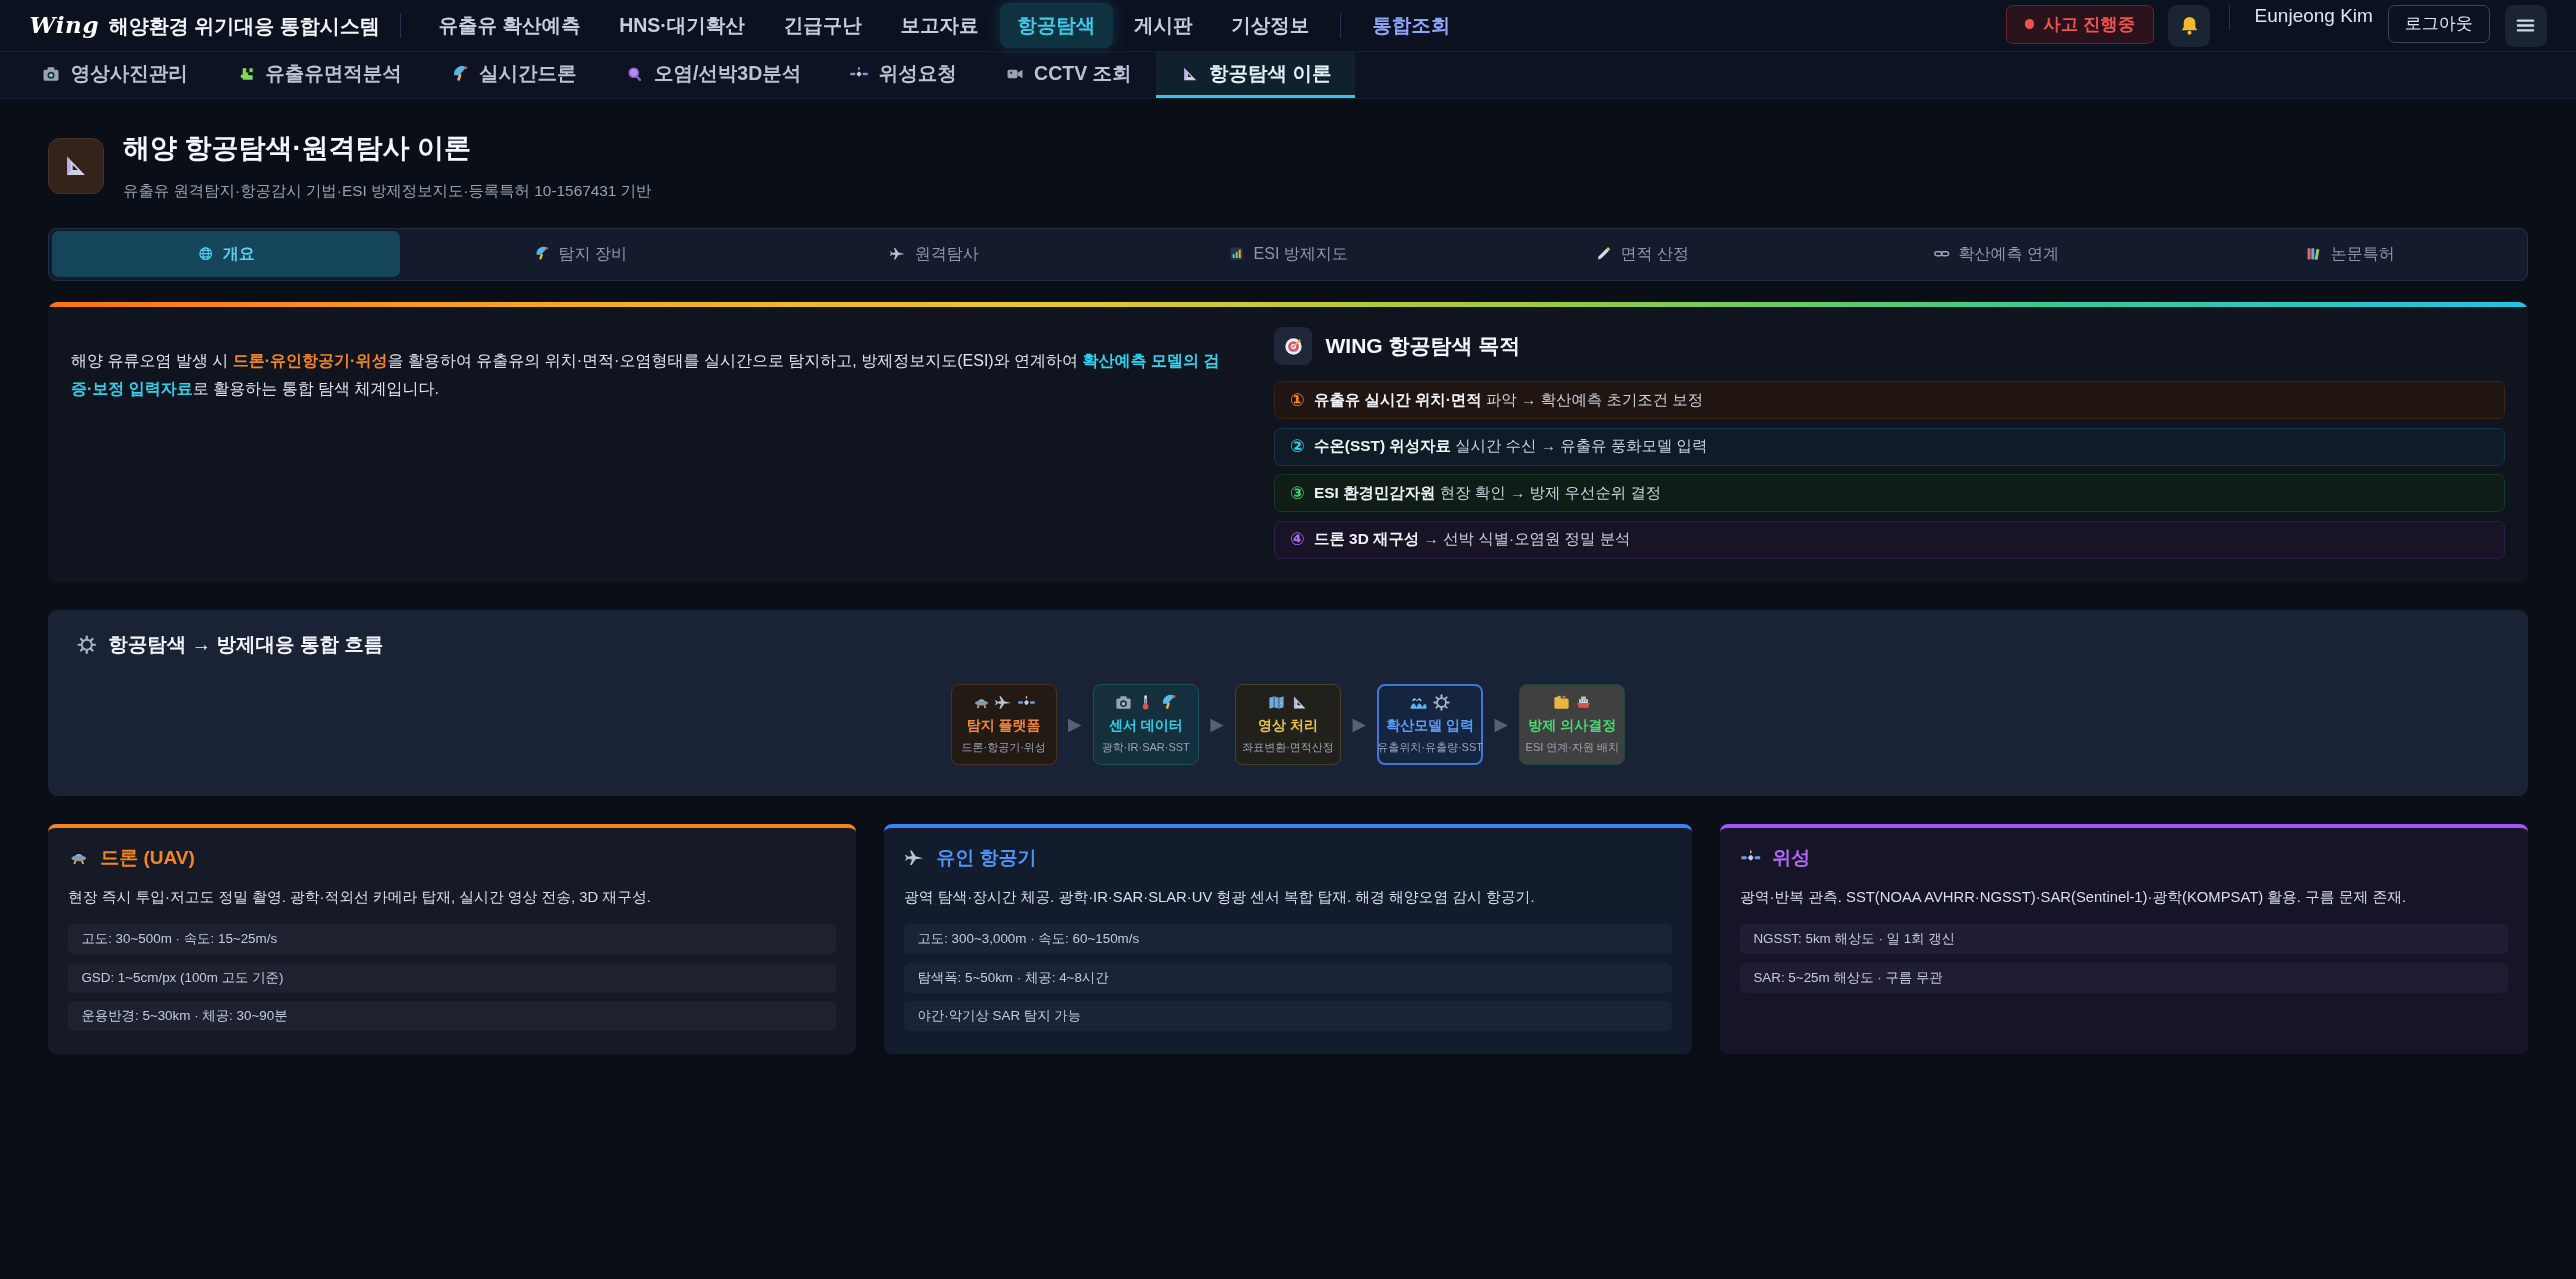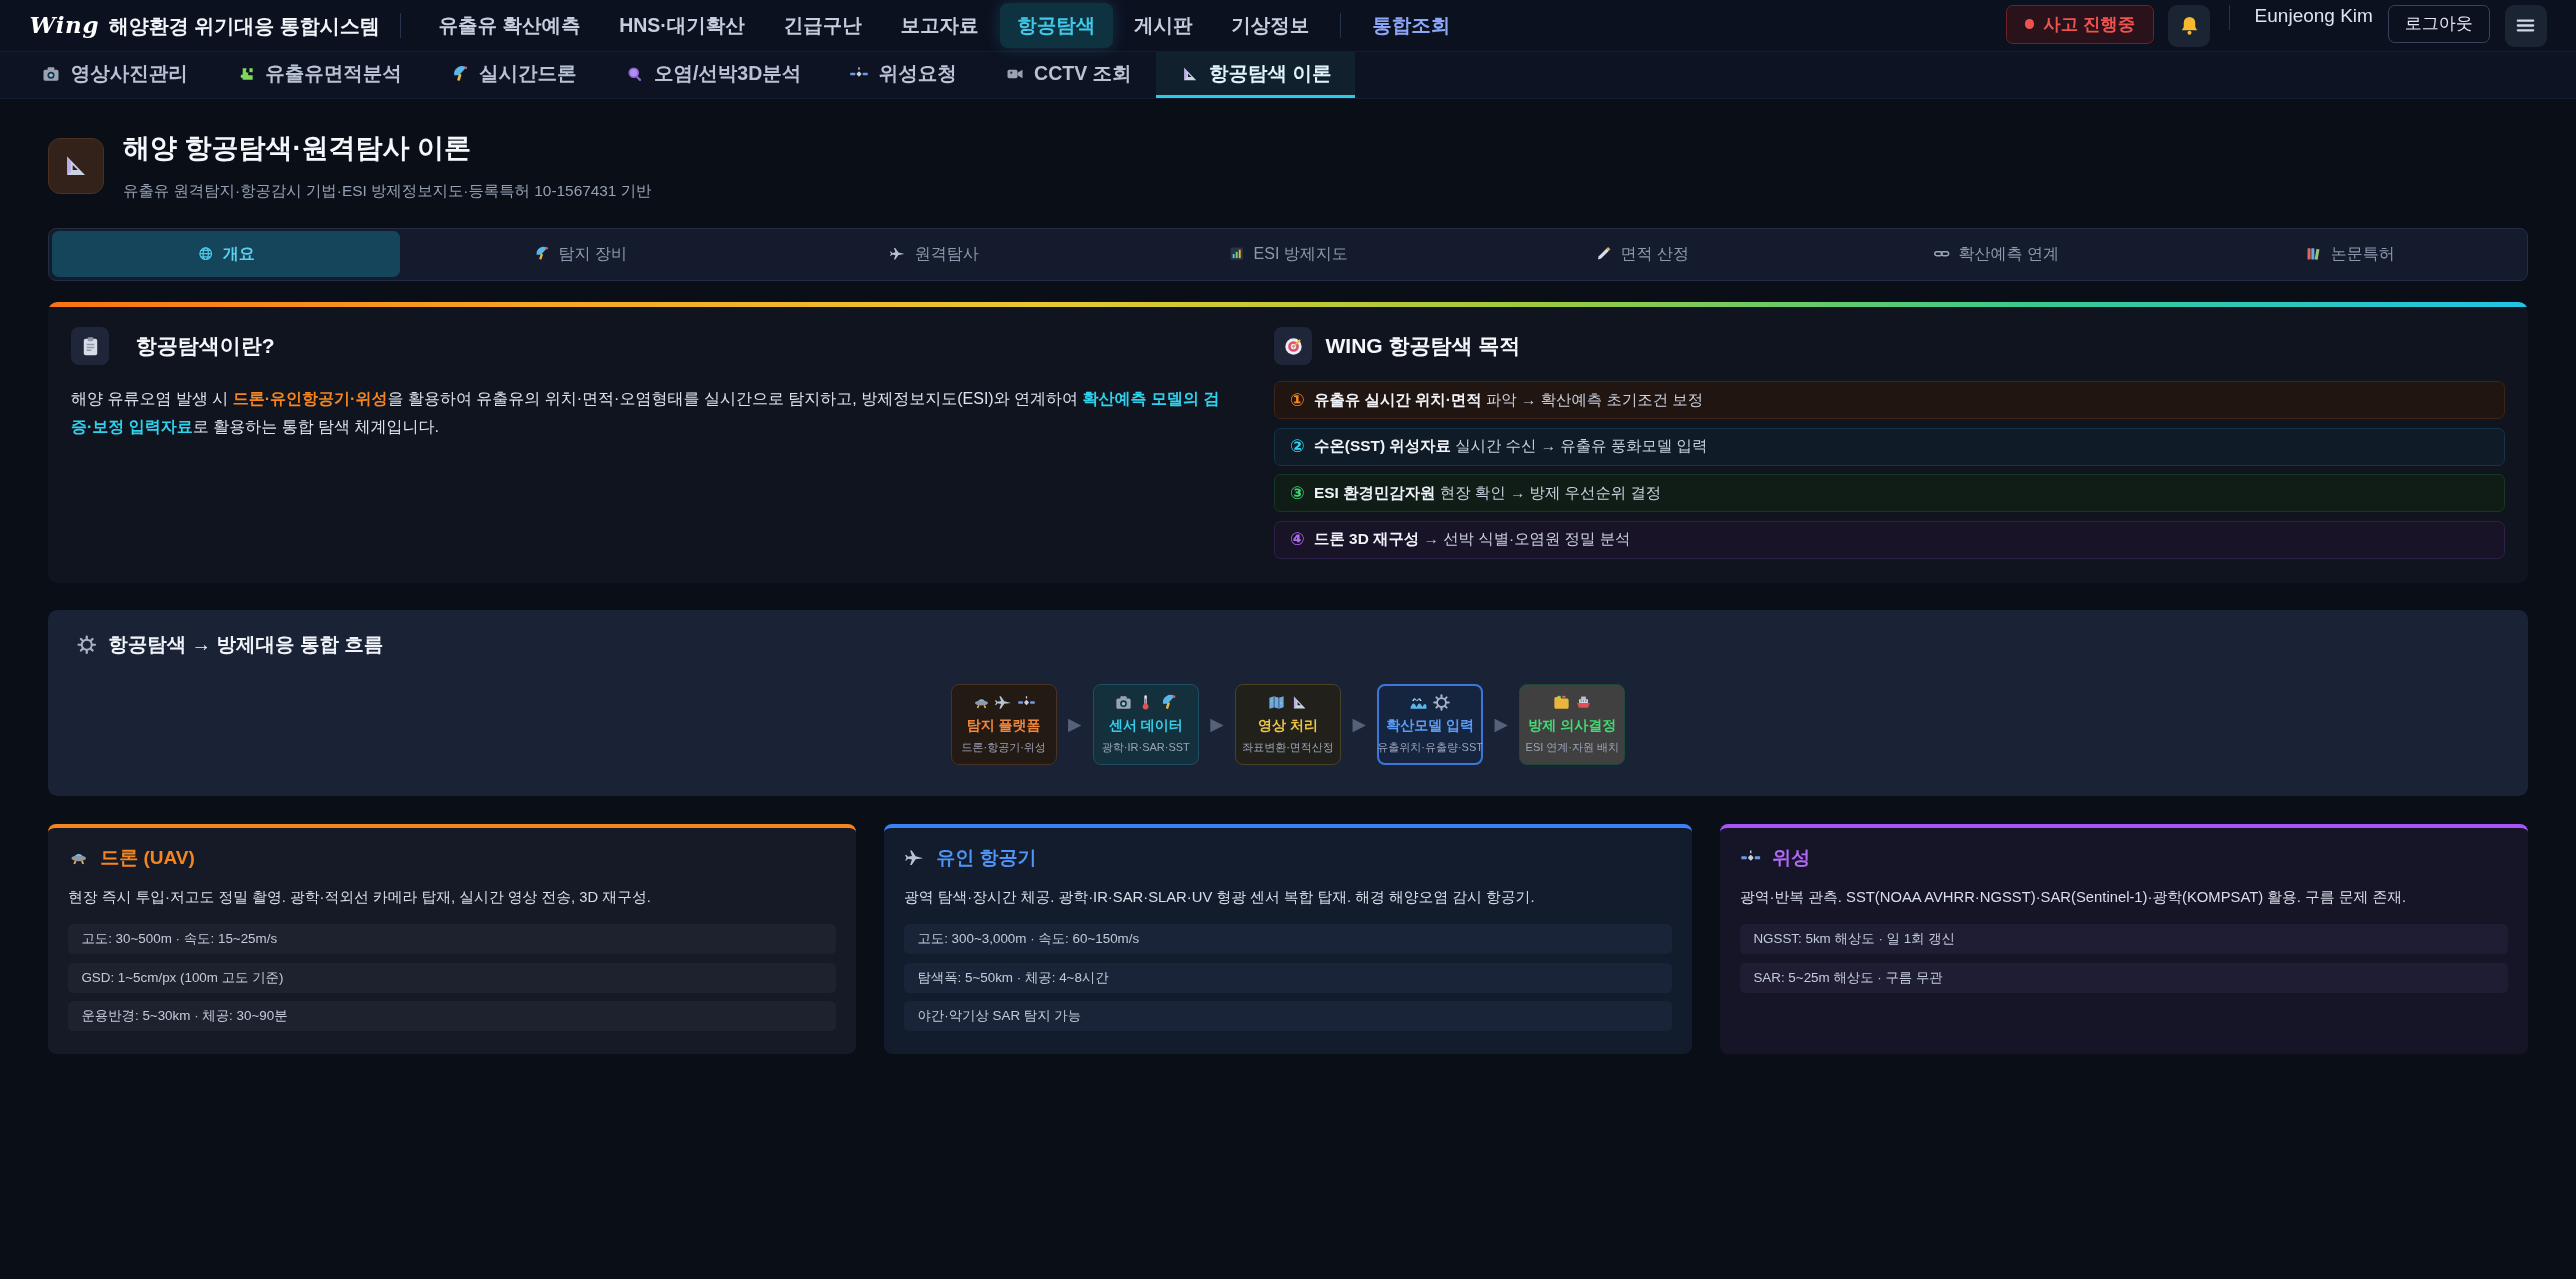--- a/index.html
+++ b/index.html
@@ -409,29 +409,20 @@
           <use href="#i-books"></use>
         </svg>
       <span>논문특허</span>
     </div>
   </div>
 
   <div class="overview">
     <div class="grad-bar"></div>
     <div class="overview-cols">
       <div class="col-what">
-        <div class="sec-head">
-          <div class="sec-icon">
-            <svg width="23" height="23" viewBox="0 0 34 34">
-                <use href="#i-clipboard"></use>
-              </svg>
-          </div>
-          <span class="sec-title"></span>
-          <span class="sec-title">항공탐색이란?</span>
-        </div>
         <p class="what-body">
           <span>해양 유류오염 발생 시 </span><span class="hl-orange">드론·유인항공기·위성</span><span>을 활용하여 유출유의 위치·면적·오염형태를 실시간으로 탐지하고, 방제정보지도(ESI)와 연계하여 </span><span class="hl-cyan">확산예측 모델의 검증·보정 입력자료</span><span>로 활용하는 통합 탐색 체계입니다.</span>
         </p>
       </div>
       <div class="col-purpose">
         <div class="sec-head">
           <div class="sec-icon">
             <svg width="23" height="23" viewBox="0 0 34 34">
                 <use href="#i-target"></use>
               </svg>

